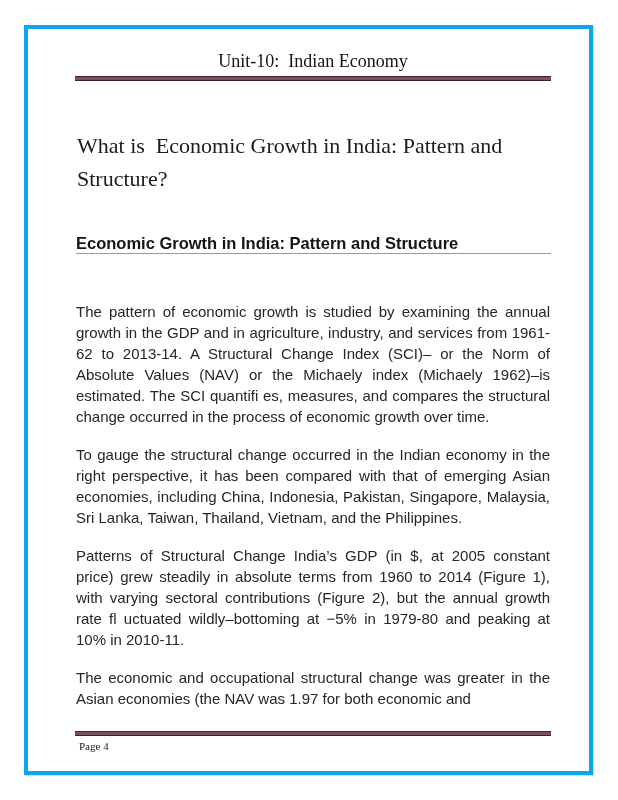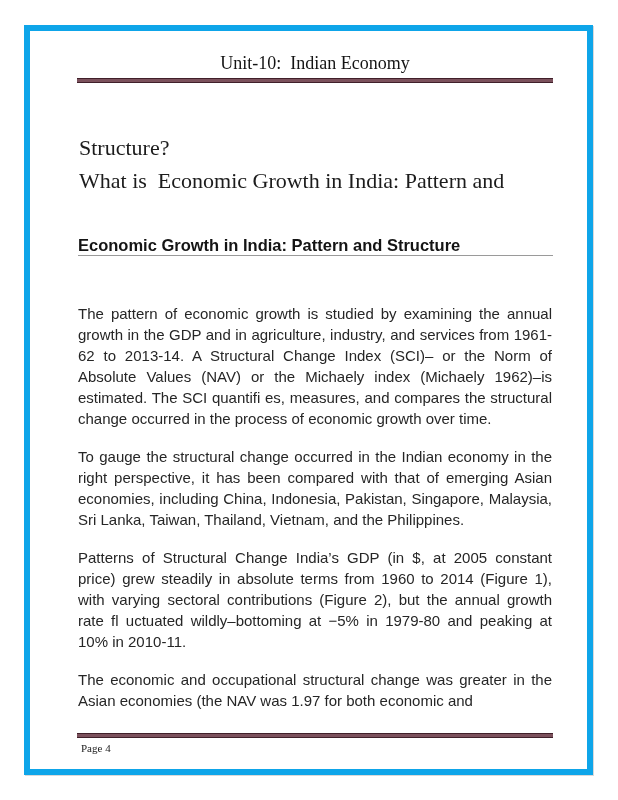--- a/index.html
+++ b/index.html
@@ -13,21 +13,21 @@
   .canvas {
     position: relative;
     width: 618px; height: 800px;
     background: #ffffff;
   }
   .page {
     position: absolute;
     left: 24px; top: 25px;
     width: 569px; height: 750px;
     background: #ffffff;
-    border: 6px solid #0ea5e9;
+    border: 4px solid #0ea5e9;
     box-shadow: 1px 1px 0 rgba(0,0,0,0.15);
   }
   .header-title {
     position: absolute;
     left: 47px; top: 22px; width: 476px;
     text-align: center;
     font-family: "Liberation Serif", serif;
     font-size: 18px;
     color: #141414;
     white-space: pre-wrap;
@@ -88,22 +88,22 @@
 </head>
 <body>
 
 <div class="canvas">
   <div class="page">
 
     <div class="header-title">Unit-10:  Indian Economy</div>
     <div class="rule header-rule"></div>
 
     <h1 class="doc-title">
+      <span class="title-line">What is  Economic Growth in India: Pattern and</span>
       <span class="title-line">Structure?</span>
-      <span class="title-line">What is  Economic Growth in India: Pattern and</span>
     </h1>
 
     <h2 class="section-heading">Economic Growth in India: Pattern and Structure</h2>
 
     <div class="body-text">
       <p>The pattern of economic growth is studied by examining the annual growth in the GDP and in agriculture, industry, and services from 1961-62 to 2013-14. A Structural Change Index (SCI)– or the Norm of Absolute Values (NAV) or the Michaely index (Michaely 1962)–is estimated. The SCI quantifi es, measures, and compares the structural change occurred in the process of economic growth over time.</p>
       <p>To gauge the structural change occurred in the Indian economy in the right perspective, it has been compared with that of emerging Asian economies, including China, Indonesia, Pakistan, Singapore, Malaysia, Sri Lanka, Taiwan, Thailand, Vietnam, and the Philippines.</p>
       <p>Patterns of Structural Change India’s GDP (in $, at 2005 constant price) grew steadily in absolute terms from 1960 to 2014 (Figure 1), with varying sectoral contributions (Figure 2), but the annual growth rate fl uctuated wildly–bottoming at −5% in 1979-80 and peaking at 10% in 2010-11.</p>
       <p>The economic and occupational structural change was greater in the Asian economies (the NAV was 1.97 for both economic and</p>
     </div>

